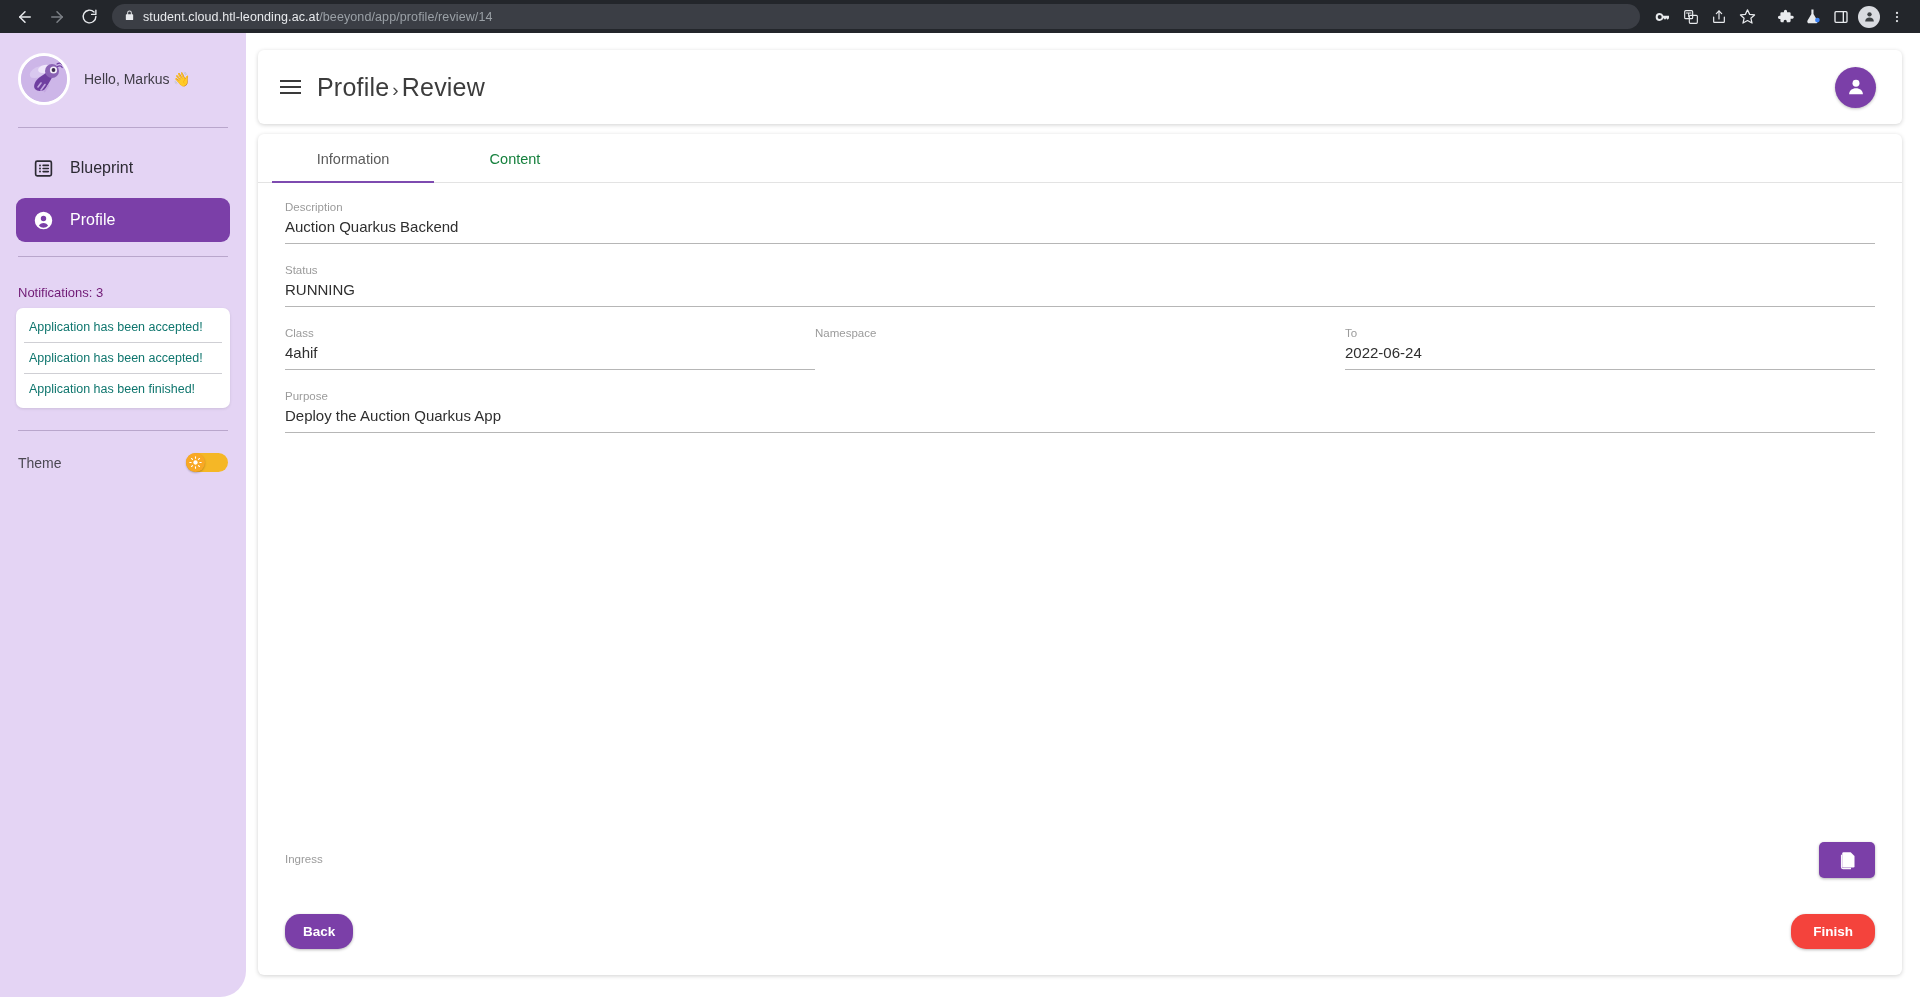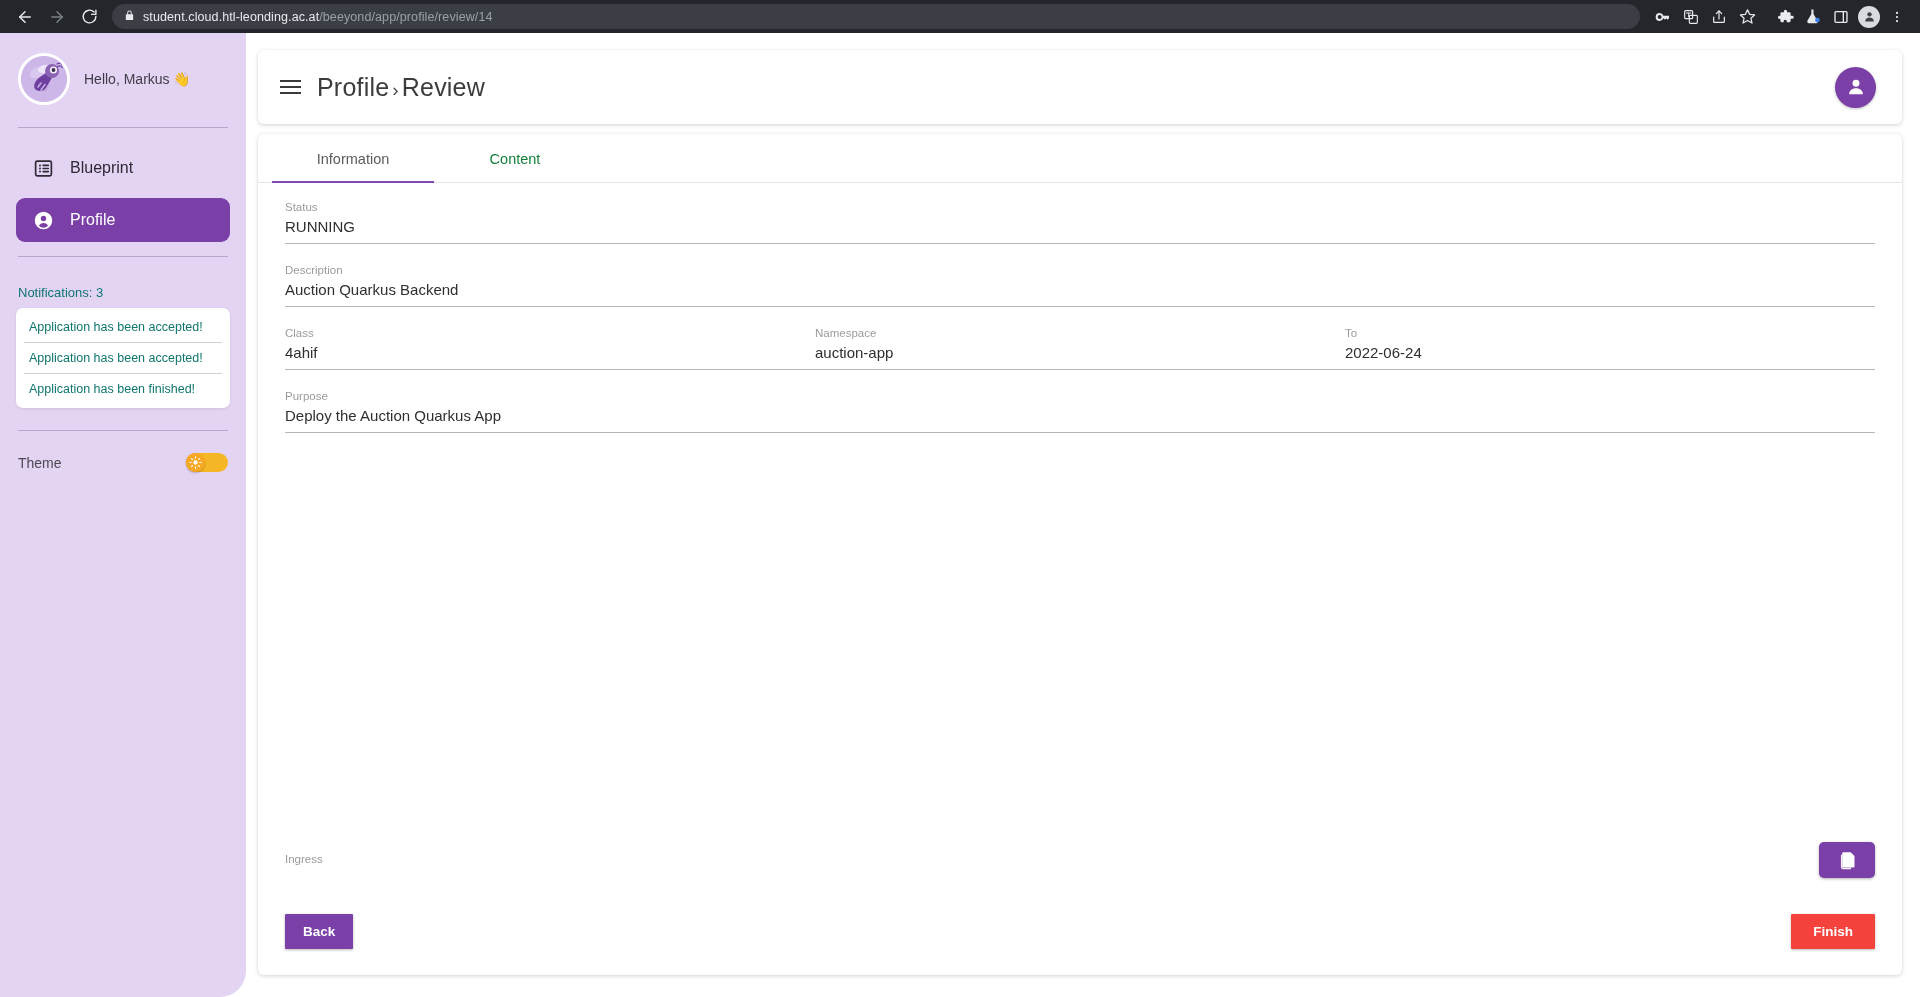--- a/index.html
+++ b/index.html
@@ -70,21 +70,21 @@
   }
   .nav { padding-top: 18px; }
   .nav-item {
     display: flex; align-items: center; gap: 16px;
     height: 44px; padding: 0 16px; border-radius: 9px;
     color: #2c2a33; font-size: 16px; margin-bottom: 8px;
   }
   .nav-item.active { background: #7b3fa8; color: #ffffff; }
   .nav-ico { width: 22px; height: 22px; flex: 0 0 auto; display:flex; align-items:center; justify-content:center;}
   .notif-title {
-    font-size: 13px; color: #0f766e; margin: 28px 0 8px 2px;
+    font-size: 13px; color: #701a75; margin: 28px 0 8px 2px;
   }
   .notif-card {
     background: #ffffff; border-radius: 7px; padding: 4px 8px;
     box-shadow: 0 1px 3px rgba(0,0,0,.10);
   }
   .notif-item {
     font-size: 12.5px; color: #0f766e; padding: 8px 5px;
     border-bottom: 1px solid #cfcfd4; white-space: nowrap;
   }
   .notif-item:last-child { border-bottom: none; }
@@ -164,21 +164,21 @@
   .copy-btn {
     width: 56px; height: 36px; border-radius: 5px; background: #7b3fa8;
     display: flex; align-items: center; justify-content: center;
     flex: 0 0 auto; box-shadow: 0 1px 3px rgba(0,0,0,.3); margin-bottom: 2px;
   }
   .actions {
     display: flex; align-items: center; justify-content: space-between;
     padding: 34px 27px 26px 27px;
   }
   .btn {
-    border: none; border-radius: 1px; font-size: 13.5px; font-weight: bold;
+    border: none; border-radius: 15px; font-size: 13.5px; font-weight: bold;
     color: #fff; padding: 10px 18px; min-width: 64px;
     box-shadow: 0 1px 3px rgba(0,0,0,.28); font-family: "Liberation Sans", sans-serif;
   }
   .btn-back { background: #7b3fa8; }
   .btn-finish { background: #f4433c; padding: 10px 22px; }
 </style>
 </head>
 <body>
 
 <div class="browser-bar">
@@ -374,37 +374,36 @@
           <span>Information</span>
         </div>
         <div class="tab">
           <span>Content</span>
         </div>
       </div>
 
       <div class="form">
 
         <div class="field">
+          <span class="f-label">Description</span>
+          <div class="f-value">Auction Quarkus Backend</div>
+        </div>
+
+        <div class="field">
           <span class="f-label">Status</span>
           <div class="f-value">RUNNING</div>
-        </div>
-
-        <div class="field">
-          <span class="f-label">Description</span>
-          <div class="f-value">Auction Quarkus Backend</div>
         </div>
 
         <div class="row3">
           <div class="field">
             <span class="f-label">Class</span>
             <div class="f-value">4ahif</div>
           </div>
           <div class="field">
             <span class="f-label">Namespace</span>
-            <div class="f-value">auction-app</div>
           </div>
           <div class="field">
             <span class="f-label">To</span>
             <div class="f-value">2022-06-24</div>
           </div>
         </div>
 
         <div class="field">
           <span class="f-label">Purpose</span>
           <div class="f-value">Deploy the Auction Quarkus App</div>

